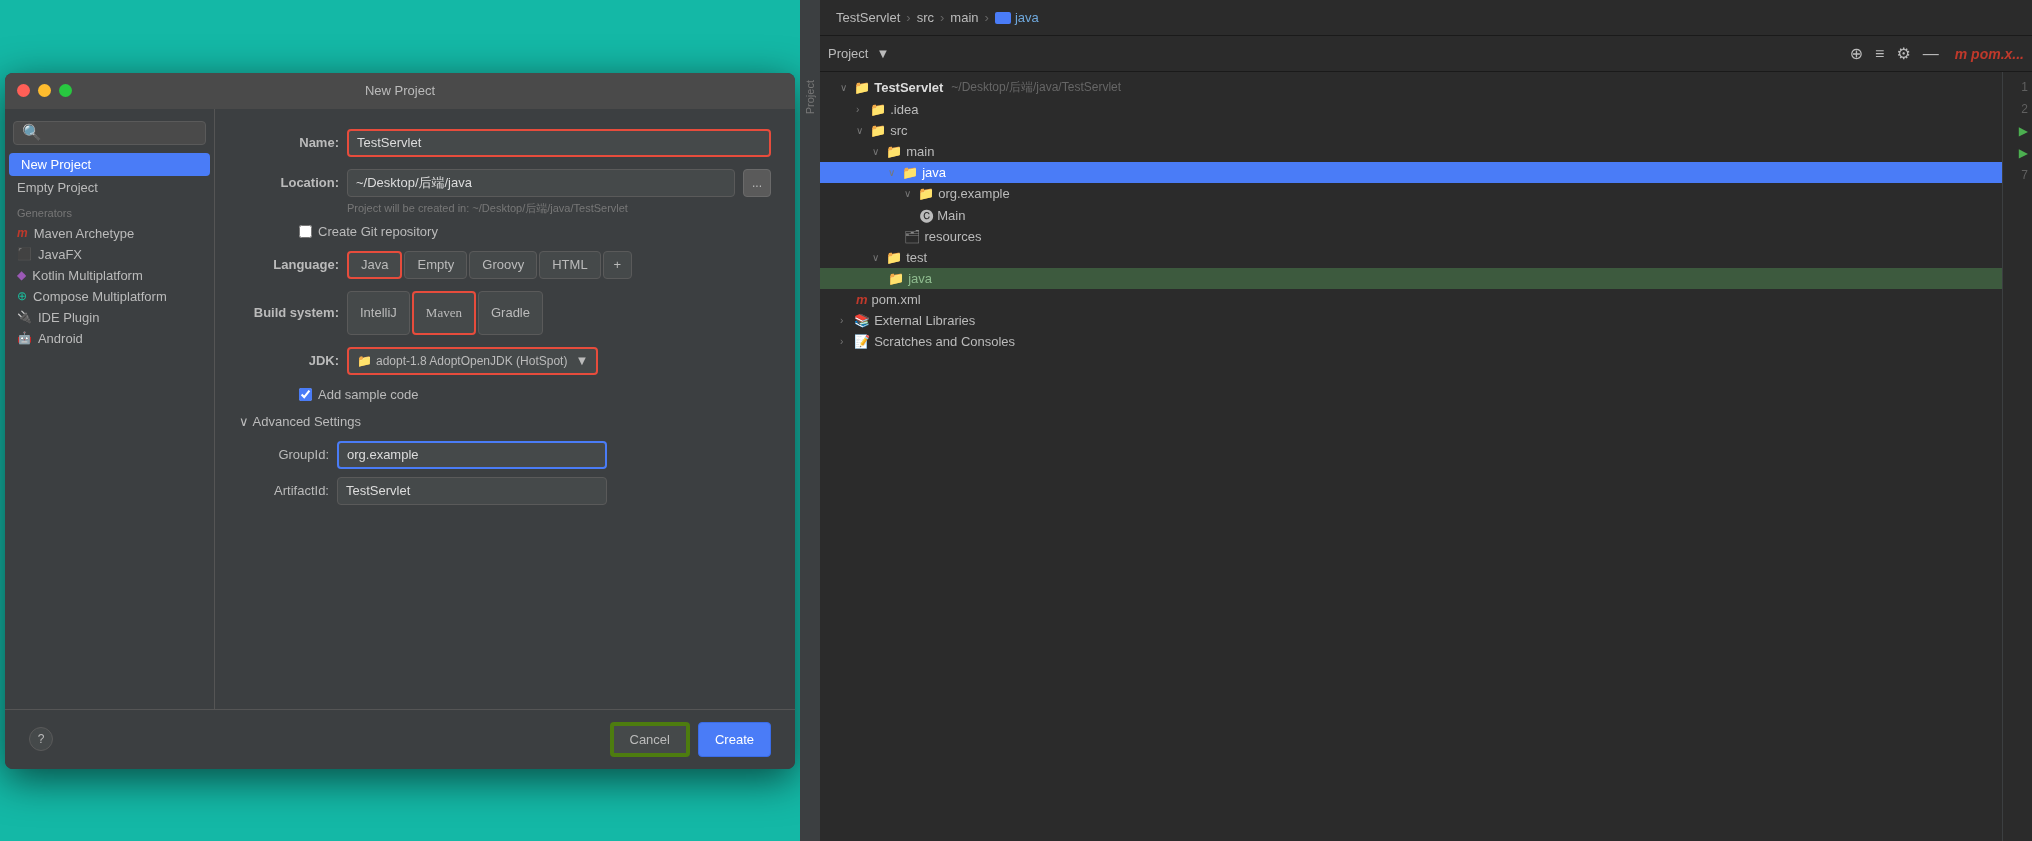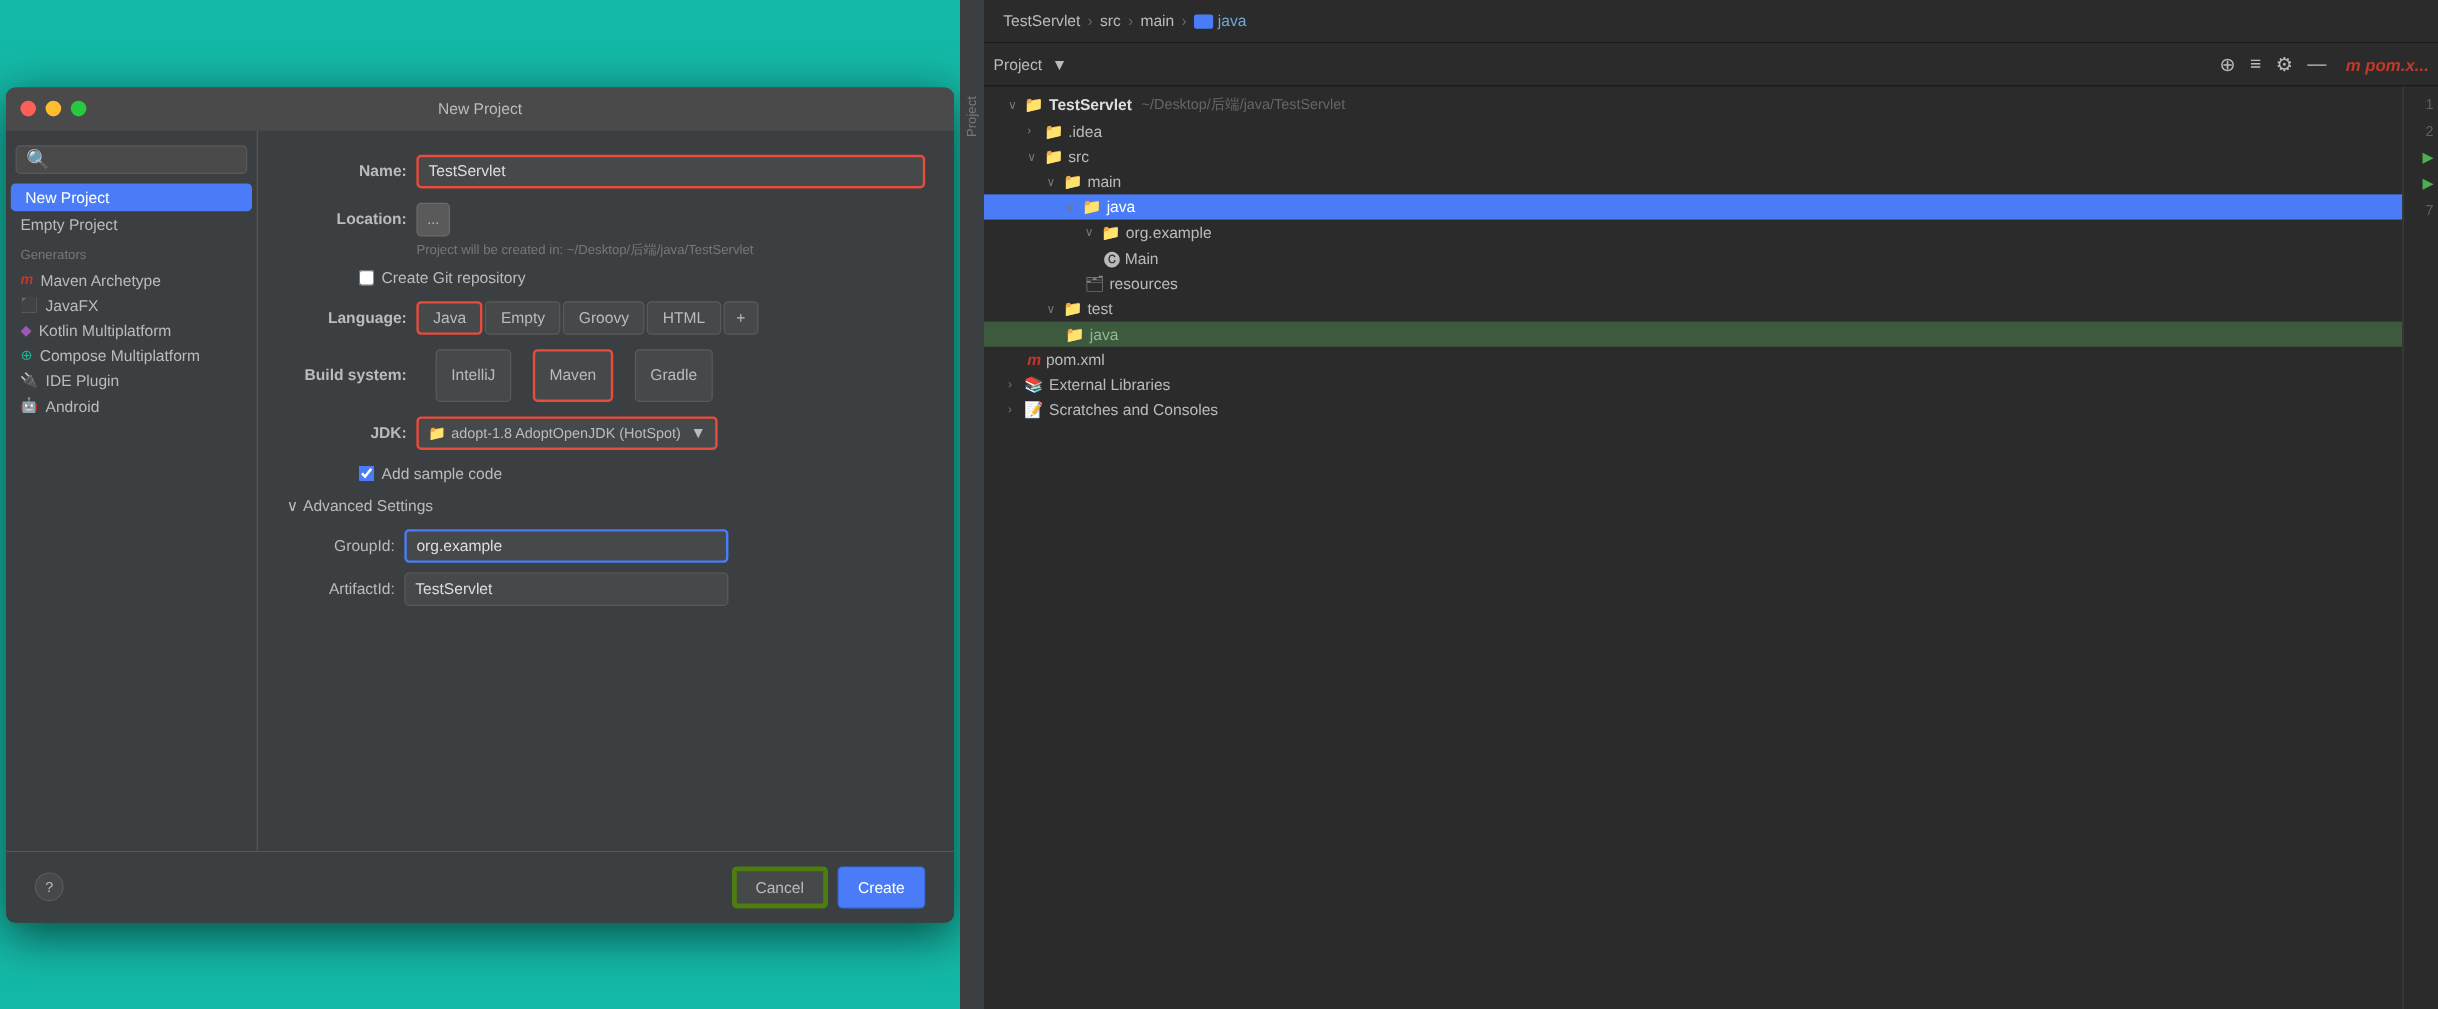--- a/index.html
+++ b/index.html
@@ -264,25 +264,25 @@
     
     .build-btn {
       background: #45494a;
       border: 1px solid #5a5a5a;
       border-radius: 4px;
       color: #bbb;
       font-size: 13px;
       padding: 4px 12px;
       cursor: pointer;
       height: 44px;
-      margin-left: 16px;
     }
 
     .build-btn.selected {
       border: 2px solid #e74c3c;
+      font-family: Liberation Serif, serif;
     }
 
     
     .jdk-select {
       background: #45494a;
       border: 2px solid #e74c3c;
       border-radius: 4px;
       color: #bbb;
       font-size: 13px;
       padding: 4px 8px;
@@ -627,20 +627,21 @@
 
       <div class="dialog-content">
 
         <div class="form-row">
           <span class="form-label">Name:</span>
           <input class="form-input highlighted" type="text" value="TestServlet" style="">
         </div>
 
         <div class="location-row">
           <span class="form-label">Location:</span>
+          <input class="location-input" type="text" value="~/Desktop/后端/java" style="">
           <button class="browse-btn">...</button>
         </div>
         <div class="path-hint">Project will be created in: ~/Desktop/后端/java/TestServlet</div>
 
         <div class="checkbox-row">
           <input type="checkbox" style="">
           <span class="checkbox-label">Create Git repository</span>
         </div>
 
         <div class="form-row">

